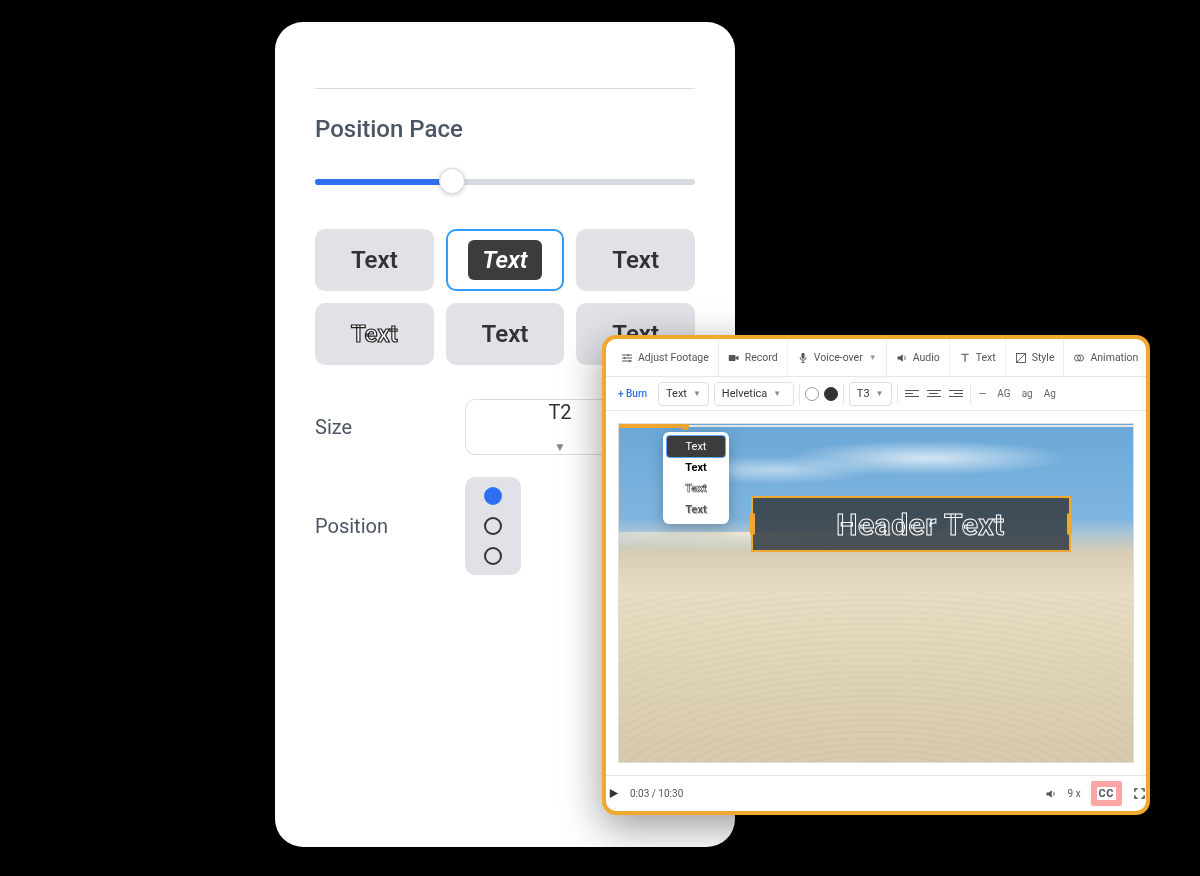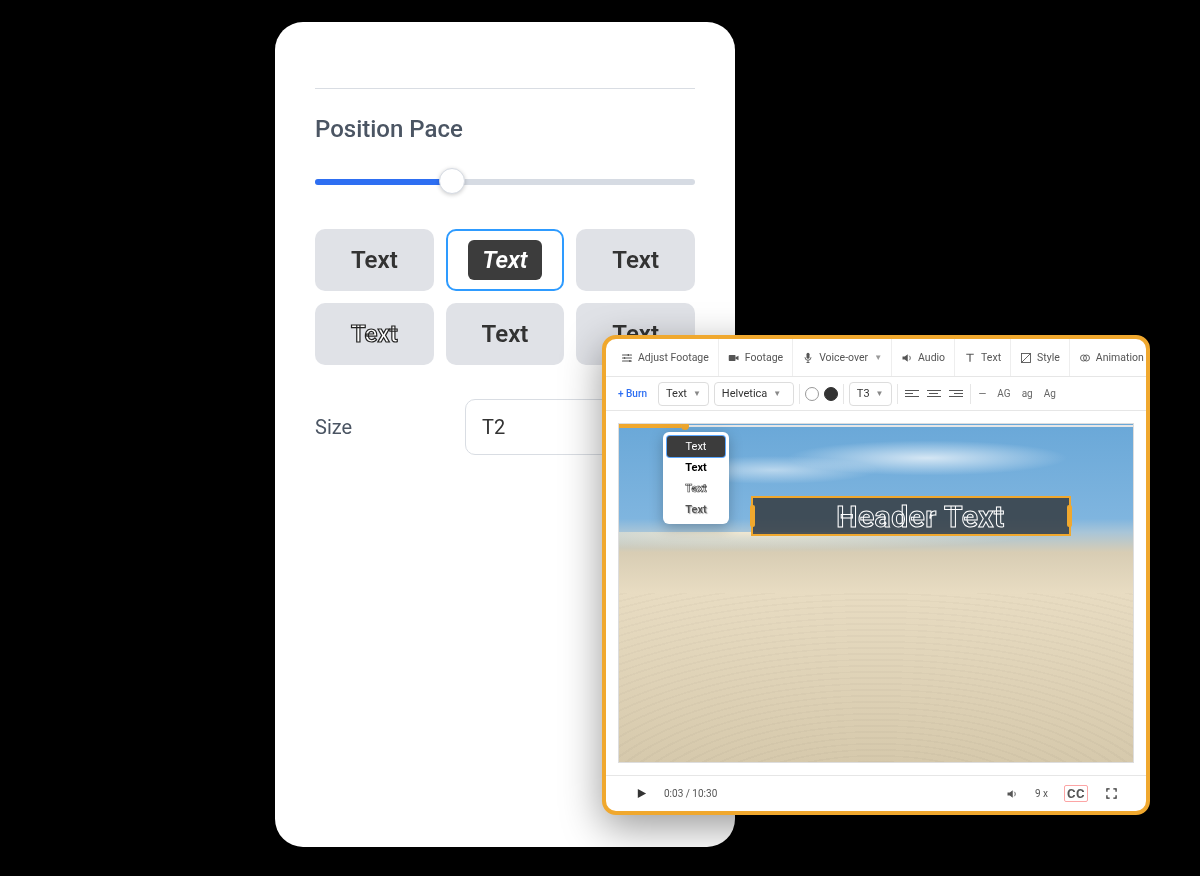--- a/index.html
+++ b/index.html
@@ -52,21 +52,21 @@
 .style-btn.outline { color: #222; -webkit-text-stroke: 1px #222; text-shadow: 0 0 0 #fff; }
 .style-btn.outline span { color: transparent; -webkit-text-stroke: 1.2px #222; }
 
 .field-row { display: flex; align-items: center; gap: 30px; margin-bottom: 22px; }
 .field-label { font-size: 20px; color: #4b5563; width: 120px; }
 
 .size-select {
   height: 56px; width: 190px;
   border: 1px solid #d9dde3; border-radius: 10px;
   display: flex; align-items: center; justify-content: space-between;
-  padding: 0 16px; cursor: pointer; font-size: 20px; color: #333;
+  padding: 0 16px; cursor: pointer; font-size: 20px; color: #333; flex-direction: column;
 }
 .chev { font-size: 12px; color: #888; }
 
 .position-picker {
   width: 56px; background: #e0e2e7; border-radius: 10px;
   padding: 10px 0; display: flex; flex-direction: column; align-items: center; gap: 12px;
 }
 .pos-dot { width: 18px; height: 18px; border-radius: 50%; border: 2px solid #333; cursor: pointer; }
 .pos-dot.active { background: #2e6ff2; border-color: #2e6ff2; }
 
@@ -130,37 +130,37 @@
 }
 .text-dropdown .opt { font-size: 11px; padding: 4px 6px; text-align: center; cursor: pointer; border-radius: 3px; }
 .text-dropdown .opt.sel-opt { background: #3c3c3c; color: #fff; outline: 2px solid; outline-offset: 1px; border-image: linear-gradient(90deg,#29c5ff,#a94bff) 1; border-radius: 3px; box-shadow: 0 0 0 2px #29c5ff, 0 0 0 2px #a94bff; }
 .text-dropdown .opt.sel-opt { box-shadow: 0 0 0 2px #5aa7ff; }
 .text-dropdown .opt.bold { font-weight: 700; }
 .text-dropdown .opt.outl { -webkit-text-stroke: .6px #333; color: transparent; font-weight: 700; }
 .text-dropdown .opt.shad { text-shadow: 1px 1px 1px rgba(0,0,0,.35); font-weight: 600; color: #555; }
 
 .header-text-box {
   position: absolute; top: 72px; left: 132px;
-  width: 320px; height: 40px;
+  width: 320px; height: 56px;
   background: rgba(55,63,70,.88);
   border: 2px solid #f0a82e;
   display: flex; align-items: center; justify-content: center; padding-left: 19px;
 }
 .header-text-box .handle { position: absolute; width: 5px; height: 22px; background: #f0a82e; border-radius: 2px; top: 50%; transform: translateY(-50%); }
 .header-text-box .handle.l { left: -3px; } .header-text-box .handle.r { right: -3px; }
 .header-text-box span {
   font-size: 30px; font-weight: 700;
   -webkit-text-stroke: 1px #fff; color: transparent;
   letter-spacing: .5px;
 }
 
-.player-bar { height: 36px; border-top: 1px solid #e6e6e6; display: flex; align-items: center; padding: 0 28px; gap: 16px; font-size: 10px; color: #555; }
+.player-bar { height: 36px; border-top: 1px solid #e6e6e6; display: flex; align-items: center; padding: 0 0; gap: 10px; font-size: 10px; color: #555; }
 .player-bar .spacer { flex: 1; }
 .pico { width: 14px; height: 14px; display: inline-flex; align-items: center; justify-content: center; cursor: pointer; }
-.cc-box { border: 1px solid #fca5a5; border-radius: 2px; font-size: 13px; padding: 0 2px; font-weight: 700; letter-spacing: .5px; }
+.cc-box { border: 6px solid #fca5a5; border-radius: 2px; font-size: 11px; padding: 0 2px; font-weight: 700; letter-spacing: .5px; }
 </style>
 </head>
 <body>
 
 <div class="panel">
   <div class="divider"></div>
 
   <div class="section-title">Position Pace</div>
   <div class="slider">
     <div class="slider-track"></div>
@@ -190,20 +190,28 @@
   </div>
 
   <div class="field-row">
     <div class="field-label">Size</div>
     <div class="size-select">
       <span>T2</span>
       <span class="chev">▼</span>
     </div>
   </div>
 
+  <div class="field-row">
+    <div class="field-label">Position</div>
+    <div class="position-picker">
+      <div class="pos-dot active"></div>
+      <div class="pos-dot"></div>
+      <div class="pos-dot"></div>
+    </div>
+  </div>
 </div>
 
 <div class="editor">
   <div class="toolbar">
     <div class="tool">
       <span class="ico">
           <svg viewBox="0 0 16 16" width="12" height="12">
             <path d="M2 4h8M12 4h2M2 8h3M7 8h7M2 12h10M14 12h0" stroke="#555" stroke-width="1.4" stroke-linecap="round"></path>
             <circle cx="10" cy="4" r="1.3" fill="#555"></circle>
             <circle cx="5" cy="8" r="1.3" fill="#555"></circle>
@@ -212,21 +220,21 @@
         </span>
       <span>Adjust Footage</span>
     </div>
     <div class="tool">
       <span class="ico">
           <svg viewBox="0 0 16 16" width="12" height="12">
             <rect x="1" y="4" width="9" height="8" rx="1" fill="#555"></rect>
             <path d="M10 7l4-2v6l-4-2z" fill="#555"></path>
           </svg>
         </span>
-      <span>Footage</span>
+      <span>Record</span>
     </div>
     <div class="tool">
       <span class="ico">
           <svg viewBox="0 0 16 16" width="12" height="12">
             <rect x="6" y="1" width="4" height="8" rx="2" fill="#555"></rect>
             <path d="M4 7a4 4 0 008 0M8 11v3M6 14h4" stroke="#555" stroke-width="1.2" fill="none"></path>
           </svg>
         </span>
       <span>Voice-over</span>
       <span class="drop">▼</span>

